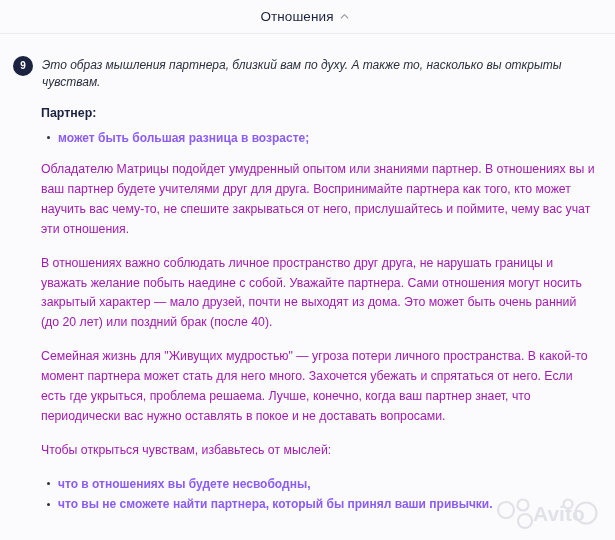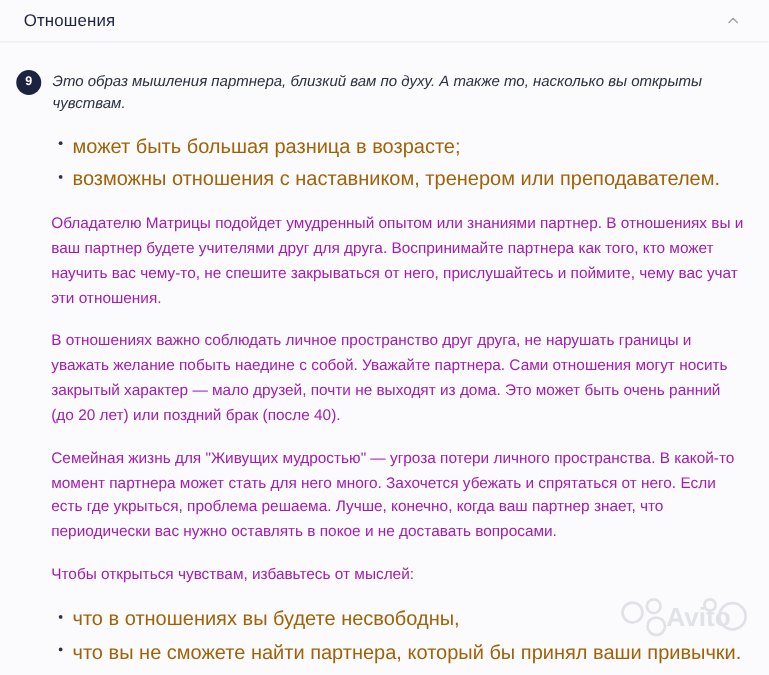--- a/index.html
+++ b/index.html
@@ -24,21 +24,21 @@
     box-sizing: border-box;
     overflow: hidden;
   }
 
   
   .panel-header {
     position: relative;
     height: 33px;
     display: flex;
     align-items: center;
-    justify-content: space-between;
+    justify-content: center;
     padding: 0 18px 0 19px;
     box-sizing: border-box;
   }
   .panel-title {
     font-size: 13.5px;
     font-weight: 400;
     color: #1c2340;
     letter-spacing: 0.1px;
     line-height: 1;
   }
@@ -109,24 +109,25 @@
     margin: 0 0 9px 0;
   }
 
   ul.bullets {
     margin: 0 0 13px 0;
     padding-left: 17px;
     list-style: none;
   }
   ul.bullets li {
     position: relative;
-    font-size: 16px;
+    font-size: 12px;
     line-height: 1.52;
-    color: #a16207;
+    color: #8b5cf6;
     margin-bottom: 2px;
+    font-weight: bold;
   }
   ul.bullets li::before {
     content: "";
     position: absolute;
     left: -11px;
     top: 7.5px;
     width: 3px;
     height: 3px;
     border-radius: 50%;
     background: #2b3040;
@@ -138,21 +139,21 @@
     color: #a21caf;
     margin: 0 0 14px 0;
     text-align: left;
   }
   p.para.tight { }
 
   
   .watermark {
     position: absolute;
     right: 4px;
-    bottom: 24px;
+    bottom: 4px;
     width: 122px;
     height: 42px;
     opacity: 0.5;
     pointer-events: none;
   }
   .watermark svg { display: block; }
 </style>
 </head>
 <body>
 
@@ -171,24 +172,24 @@
 
   <div class="panel-body">
 
     <div class="intro-row">
       <div class="badge">9</div>
       <div class="intro-text">Это образ мышления партнера, близкий вам по духу. А также то, насколько вы открыты чувствам.</div>
     </div>
 
     <div class="content">
 
+      <div class="lead-label">Партнер:</div>
 
       <ul class="bullets">
         <li>может быть большая разница в возрасте;</li>
-        <li>возможны отношения с наставником, тренером или преподавателем.</li>
       </ul>
 
       <p class="para">Обладателю Матрицы подойдет умудренный опытом или знаниями партнер. В отношениях вы и ваш партнер будете учителями друг для друга. Воспринимайте партнера как того, кто может научить вас чему-то, не спешите закрываться от него, прислушайтесь и поймите, чему вас учат эти отношения.</p>
 
       <p class="para">В отношениях важно соблюдать личное пространство друг друга, не нарушать границы и уважать желание побыть наедине с собой. Уважайте партнера. Сами отношения могут носить закрытый характер — мало друзей, почти не выходят из дома. Это может быть очень ранний (до 20 лет) или поздний брак (после 40).</p>
 
       <p class="para">Семейная жизнь для "Живущих мудростью" — угроза потери личного пространства. В какой-то момент партнера может стать для него много. Захочется убежать и спрятаться от него. Если есть где укрыться, проблема решаема. Лучше, конечно, когда ваш партнер знает, что периодически вас нужно оставлять в покое и не доставать вопросами.</p>
 
       <p class="para tight">Чтобы открыться чувствам, избавьтесь от мыслей:</p>
 

